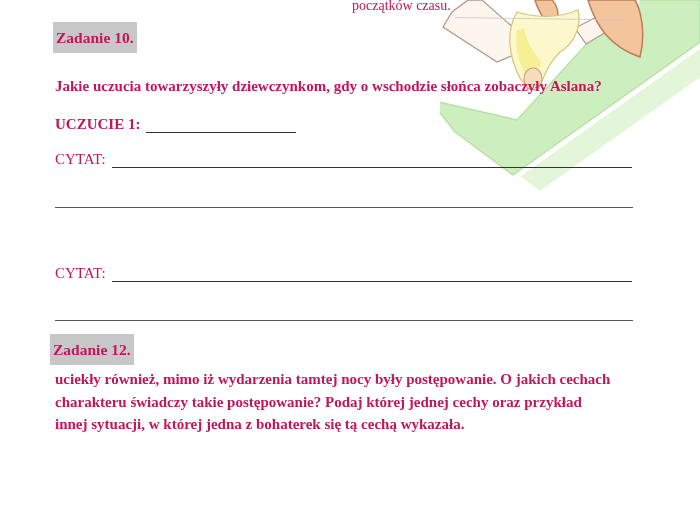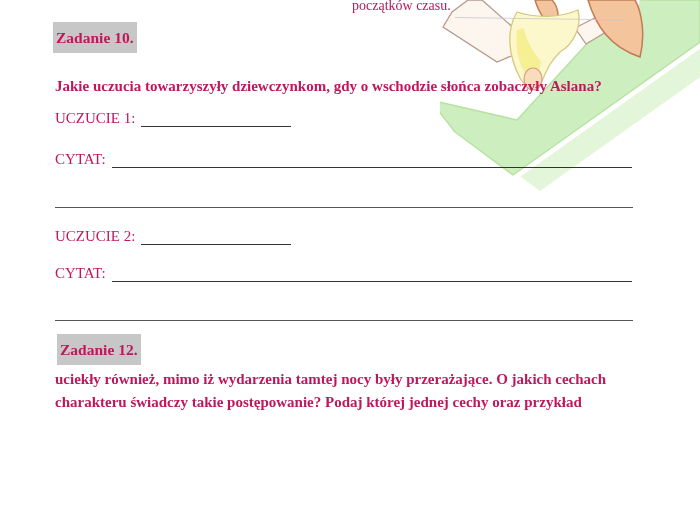--- a/index.html
+++ b/index.html
@@ -14,28 +14,28 @@
   .decor-svg{position:absolute;left:440px;top:0;width:260px;height:200px;z-index:0;}
   .txt{position:absolute;z-index:2;}
   .frag-top{left:352px;top:-2px;font-size:14px;}
   .task-header{
     display:inline-block;
     font-weight:bold;font-size:15.5px;
     background:#c7c7c7;
     padding:6px 3px;line-height:19px;
   }
   .hdr10{left:53px;top:22px;}
-  .hdr12{left:57px;top:334px;}
+  .hdr12{left:50px;top:334px;}
   .question{left:55px;font-weight:bold;font-size:15px;}
   .q10{top:53px;margin-top:22px;}
   .q12{top:368px;}
   .q10 .qline{height:23px;line-height:23px;white-space:nowrap;}
   .q12 .qline{height:22.5px;line-height:22.5px;white-space:nowrap;}
   .field{position:absolute;left:55px;z-index:2;font-size:15px;white-space:nowrap;}
-  .f-feeling1{top:110px;}
+  .f-feeling1{top:116px;font-weight:bold;}
   .f-quote1{top:151px;}
   .f-feeling2{top:228px;}
   .f-quote2{top:265px;}
   .f-trait{top:474px;text-align:center;}
   .f-example{top:506px;}
   .blank{
     display:inline-block;height:0;
     border-bottom:1.2px solid #333333;
     vertical-align:-4px;margin-left:6px;
   }
@@ -92,37 +92,35 @@
   <div class="field f-feeling1">
     <span>UCZUCIE 1:</span><span class="blank blank-short"></span>
   </div>
 
   <div class="field f-quote1">
     <span>CYTAT:</span><span class="blank blank-long"></span>
   </div>
 
   <div class="rule rule1"></div>
 
-  <div class="field f-feeling2">
-    <span>UCZUCIE 2:</span><span class="blank blank-short"></span>
-  </div>
 
   <div class="field f-quote2">
     <span>CYTAT:</span><span class="blank blank-long"></span>
   </div>
 
   <div class="rule rule2"></div>
 
   <div class="txt hdr12">
     <span class="task-header">Zadanie 12.</span>
   </div>
 
   <div class="txt question q12">
-    <div class="qline">uciekły również, mimo iż wydarzenia tamtej nocy były przerażające. O jakich cechach</div>
+    <div class="qline">uciekły również, mimo iż wydarzenia tamtej nocy były postępowanie. O jakich cechach</div>
     <div class="qline">charakteru świadczy takie postępowanie? Podaj której jednej cechy oraz przykład</div>
+    <div class="qline">innej sytuacji, w której jedna z bohaterek się tą cechą wykazała.</div>
   </div>
 
   <div class="field f-trait">
     <span>CECHA:</span><span class="blank blank-trait"></span>
   </div>
 
   <div class="field f-example">
     <span>PRZYKŁAD:</span>
   </div>
 

